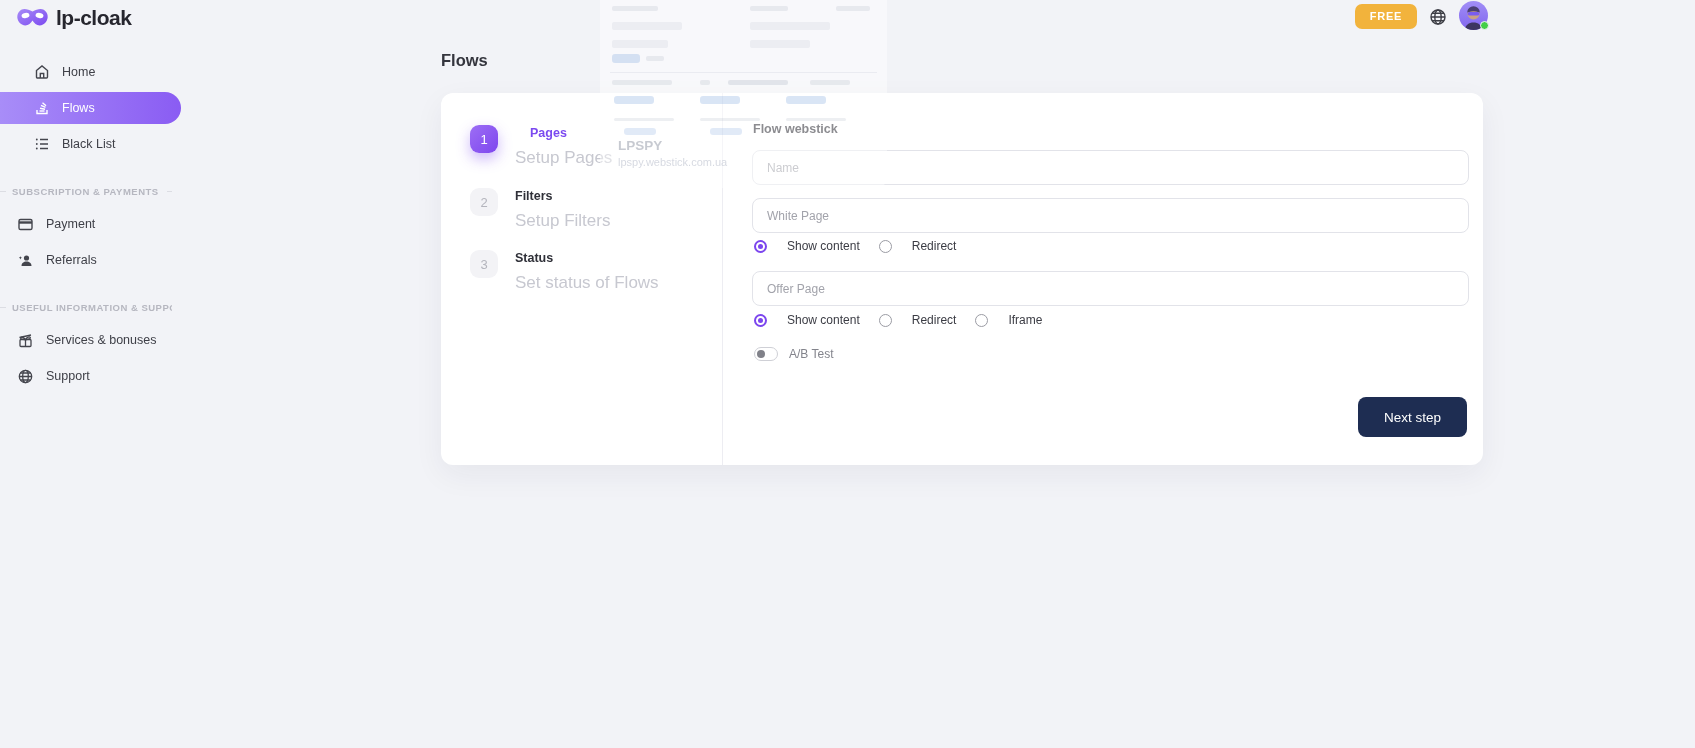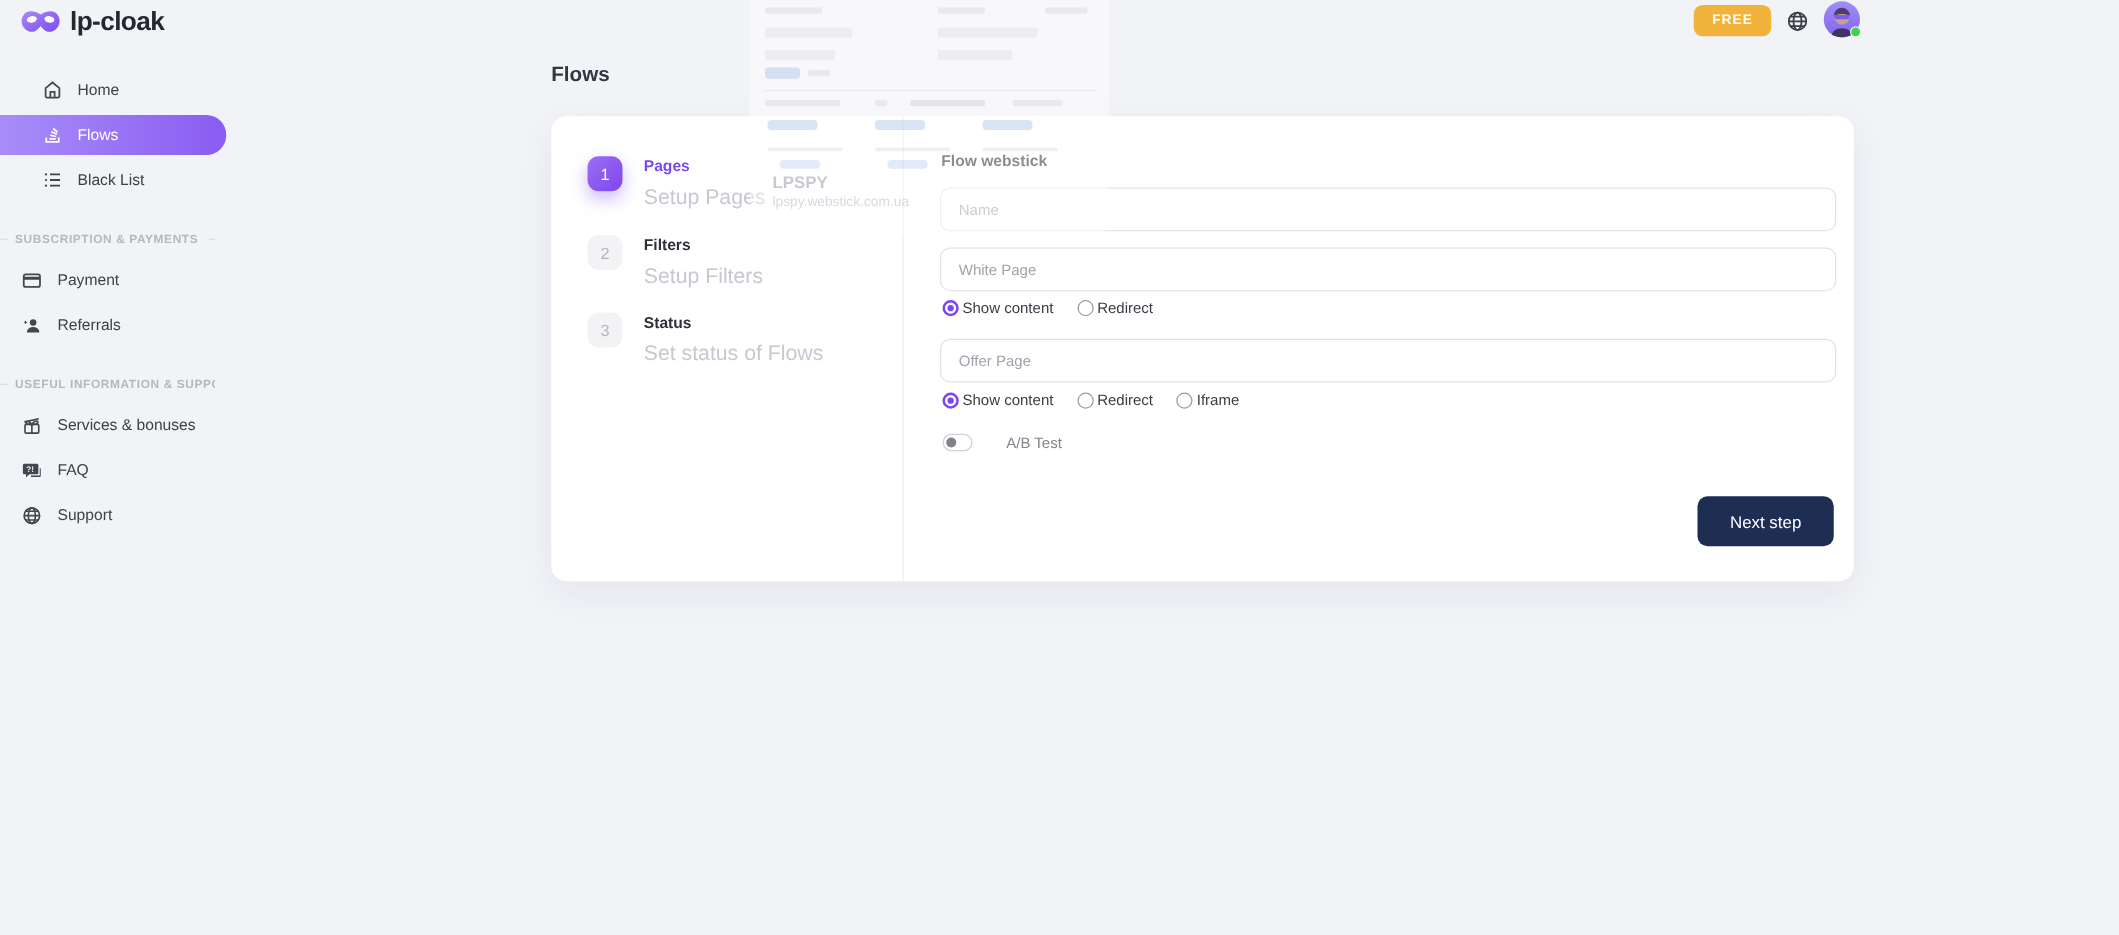--- a/index.html
+++ b/index.html
@@ -73,45 +73,45 @@
     width:28px; height:28px; border-radius:9px; flex:none;
     display:flex; align-items:center; justify-content:center;
     font-size:13px; color:#b4b5bd; background:#f3f3f6; font-weight:400;
   }
   .step.active .step-badge {
     background:linear-gradient(135deg,#9d6ef5,#7e46ee);
     box-shadow:0 6px 14px rgba(124,70,240,0.38);
     color:#ffffff;
   }
   .step-title { font-size:12.5px; font-weight:700; color:#2f3038; padding-top:1px; }
-  .step.active .step-title { color:#7b49f0; }
+  .step.active .step-title { color:#7b49f0;margin-left:15px; }
   .step-sub { font-size:17px; color:#c7c8d0; margin-top:8px; }
 
   
   .form-heading { position:absolute; left:312px; top:29px; font-size:12.5px; font-weight:700; color:#2e2e36; }
   .tf {
     position:absolute; left:311px; width:717px; height:35px;
     border:1px solid #e2e3e9; border-radius:8px; background:#ffffff;
     font-family:"Liberation Sans", sans-serif; font-size:12px; color:#3b3c44;
     padding:0 14px; outline:none;
   }
   .tf::placeholder { color:#a2a3ab; }
   .tf-name { top:57px; }
   .tf-white { top:105px; }
   .tf-offer { top:178px; }
 
   .radio-row { position:absolute; left:313px; display:flex; align-items:center; gap:19px; }
   .rr1 { top:146px; } .rr2 { top:220px; }
-  .radio-opt { display:flex; align-items:center; gap:3px; cursor:pointer; }
+  .radio-opt { display:flex; align-items:center; gap:20px; cursor:pointer; }
   .radio { width:13px; height:13px; border-radius:50%; border:1.5px solid #9b9ca4; background:#fff; position:relative; flex:none; }
   .radio.sel { border:2px solid #7c46ee; }
   .radio.sel::after { content:""; position:absolute; inset:2px; border-radius:50%; background:#7c46ee; }
   .radio-label { font-size:12px; color:#3b3c44; }
 
-  .toggle-row { position:absolute; left:313px; top:254px; display:flex; align-items:center; gap:27px; cursor:pointer; }
+  .toggle-row { position:absolute; left:313px; top:254px; display:flex; align-items:center; gap:11px; cursor:pointer; }
   .toggle { width:24px; height:14px; border-radius:8px; border:1.5px solid #cfd0d6; background:#fff; position:relative; flex:none; }
   .toggle-knob { position:absolute; left:2px; top:1.5px; width:8px; height:8px; border-radius:50%; background:#808189; }
   .toggle-label { font-size:12px; color:#83848c; }
 
   .next-btn {
     position:absolute; left:917px; top:304px; width:109px; height:40px;
     background:#1e2d52; border:none; border-radius:8px; color:#ffffff;
     font-family:"Liberation Sans", sans-serif; font-size:13.5px; font-weight:400; cursor:pointer;
   }
 
@@ -217,30 +217,20 @@
         <span class="ni">
           <svg width="17" height="17" viewBox="0 0 17 17" fill="none" stroke="currentColor" stroke-width="1.3">
             <rect x="3" y="7.5" width="11" height="7" rx="1"></rect>
             <path d="M8.5 7.5 V14.5"></path>
             <path d="M2.5 5.5 l11.5 -2.5"></path>
             <path d="M8.5 7.5 C7 5.5 4.5 4.5 3.8 5.8 C3.1 7.1 5.5 7.6 8.5 7.5 Z"></path>
             <path d="M8.5 7.5 C10 5 12.5 4.2 13.2 5.4 C13.9 6.6 11.5 7.6 8.5 7.5 Z"></path>
           </svg>
         </span>
         <span>Services &amp; bonuses</span>
-      </div>
-      <div class="sec-item">
-        <span class="ni">
-          <svg width="17" height="17" viewBox="0 0 17 17">
-            <path fill="currentColor" d="M2.5 3 h10 a1.2 1.2 0 0 1 1.2 1.2 v6 a1.2 1.2 0 0 1 -1.2 1.2 H6.5 L3.8 13.8 V11.4 H2.5 a1.2 1.2 0 0 1 -1.2 -1.2 v-6 A1.2 1.2 0 0 1 2.5 3 Z"></path>
-            <text x="4" y="9.6" font-size="6.5" font-weight="bold" fill="#f2f3f7" font-family="Liberation Sans, sans-serif">?!</text>
-            <path fill="currentColor" d="M14.8 6.5 h0.8 v6 a1 1 0 0 1 -1 1 h-6.8 v-1.2 h7 Z"></path>
-          </svg>
-        </span>
-        <span>FAQ</span>
       </div>
       <div class="sec-item">
         <span class="ni">
           <svg width="17" height="17" viewBox="0 0 17 17" fill="none" stroke="currentColor" stroke-width="1.3">
             <circle cx="8.5" cy="8.5" r="6.2"></circle>
             <ellipse cx="8.5" cy="8.5" rx="2.8" ry="6.2"></ellipse>
             <path d="M2.3 8.5 h12.4 M3.3 5 h10.4 M3.3 12 h10.4"></path>
           </svg>
         </span>
         <span>Support</span>

